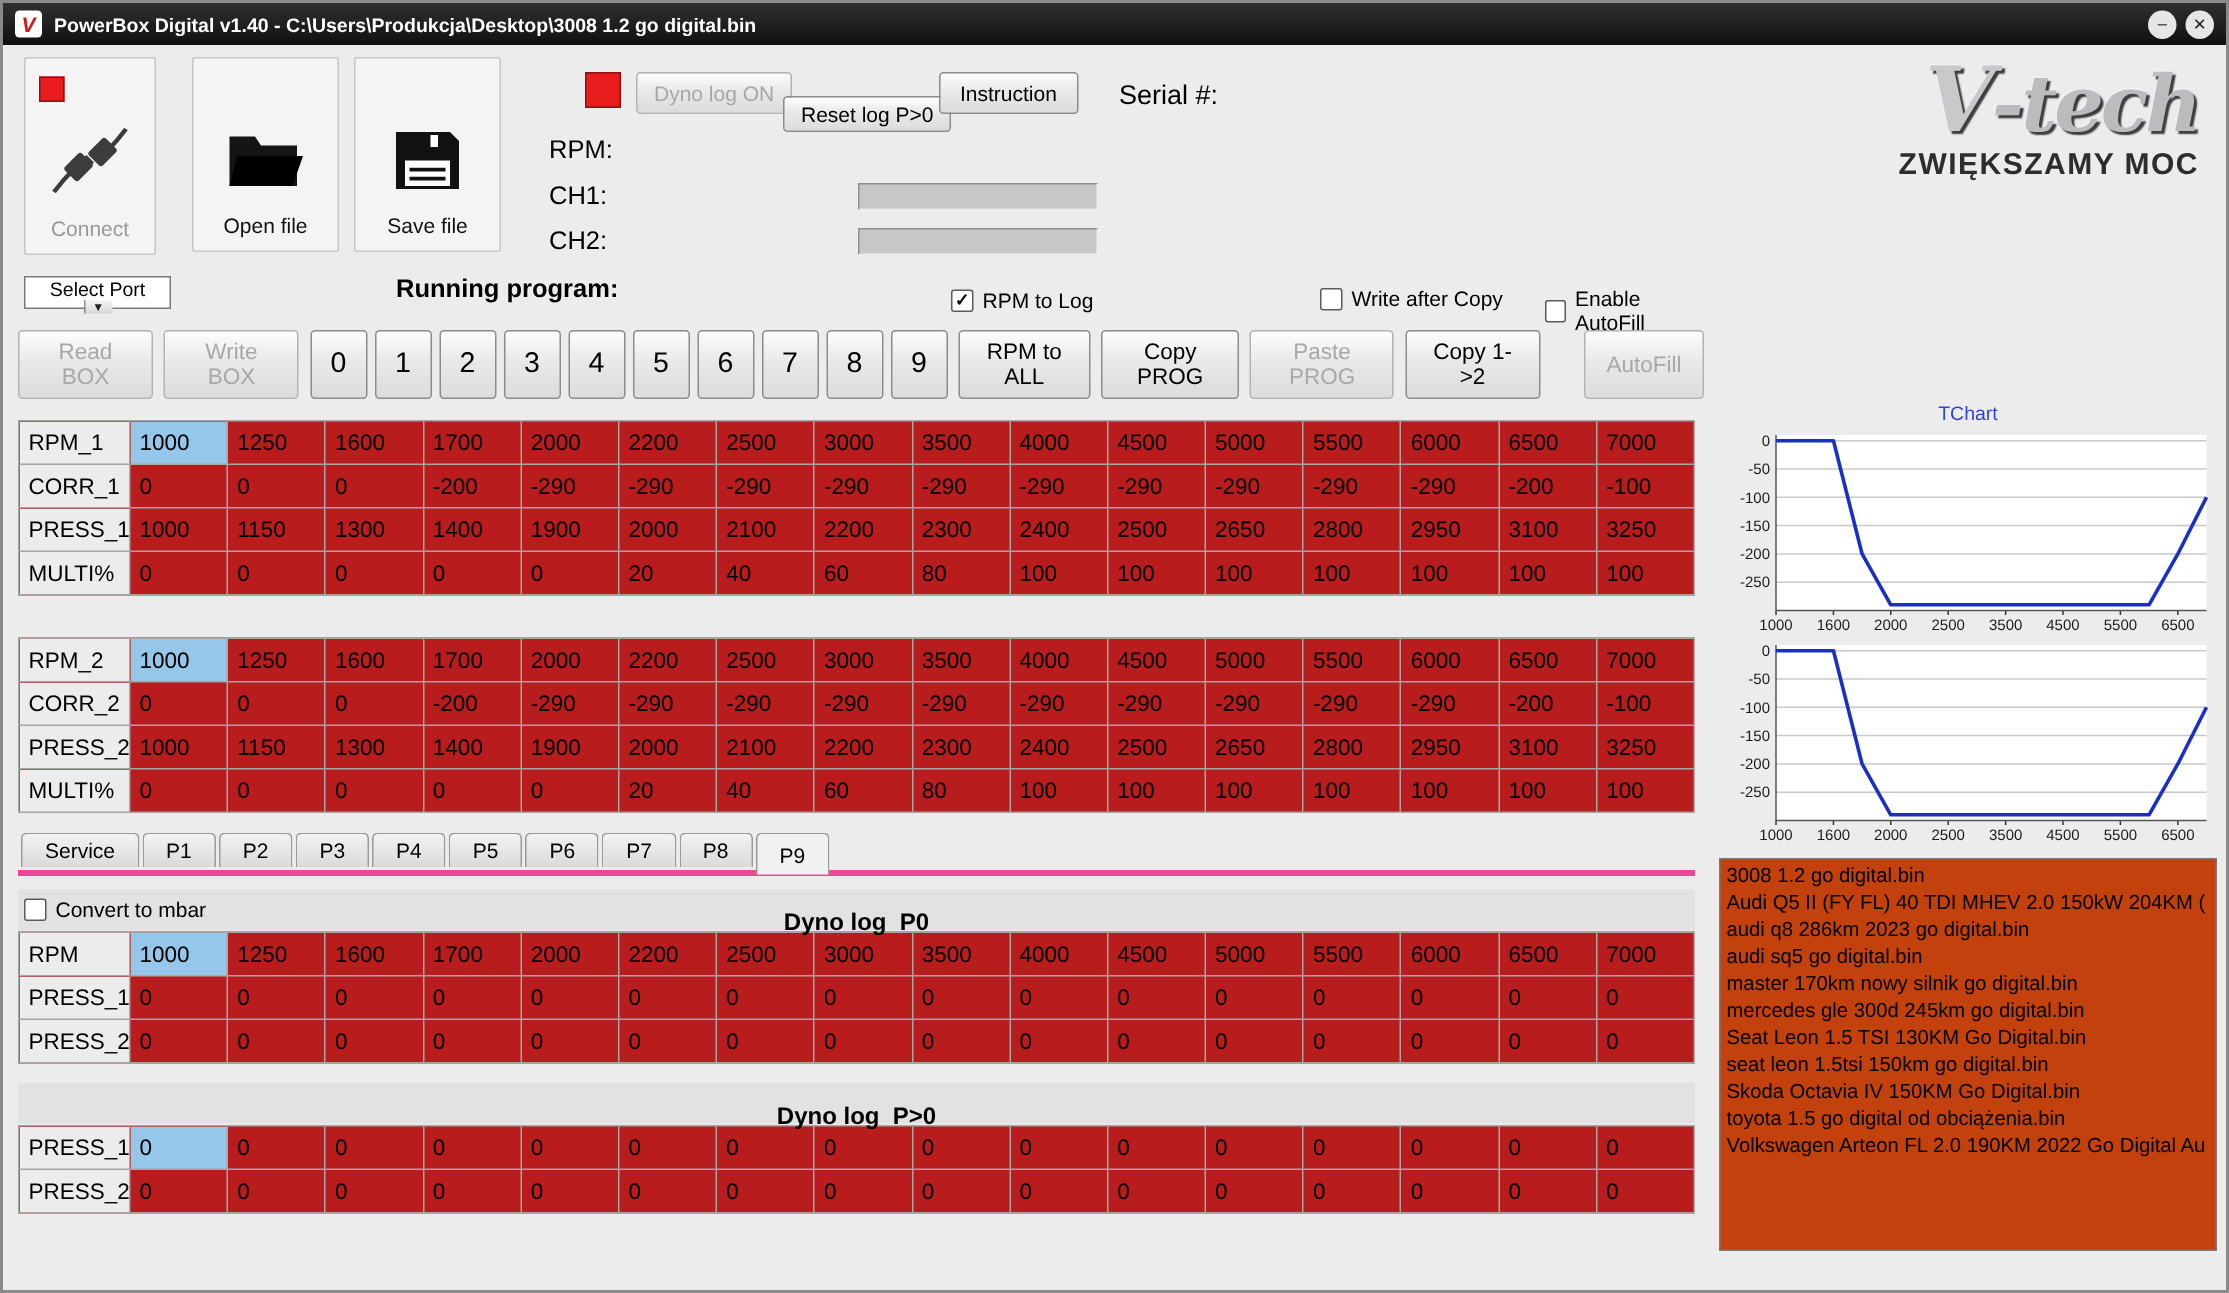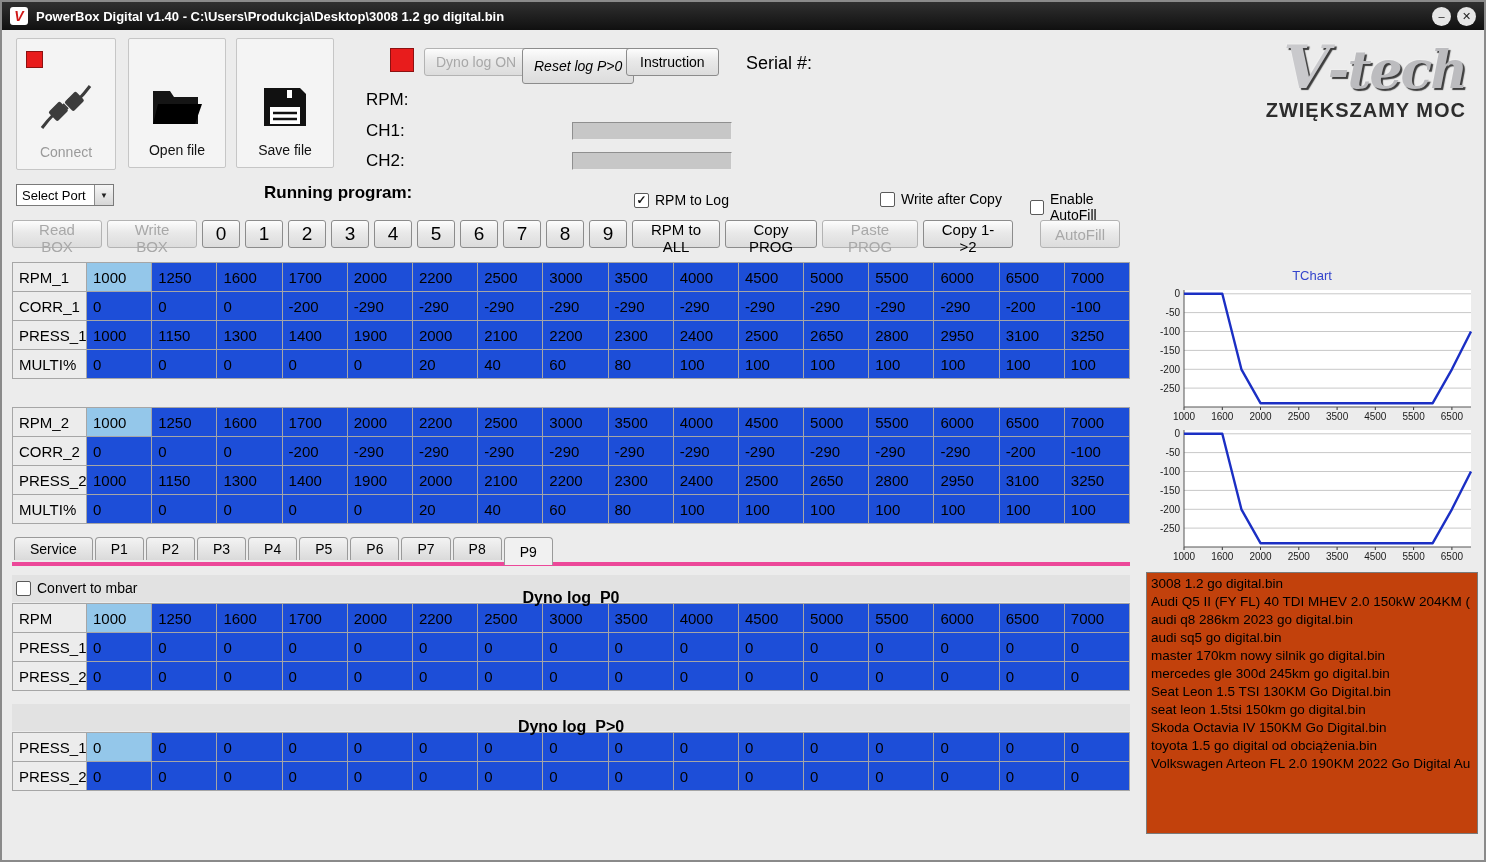--- a/index.html
+++ b/index.html
@@ -13,64 +13,64 @@
   .win-btns { display: flex; gap: 6px; }
   .win-btn { width: 19px; height: 19px; border-radius: 50%; background: #e6e6e6; color: #222; font-size: 11px; display: flex; align-items: center; justify-content: center; cursor: default; }
 
   .main { display: flex; padding: 6px 10px 0 10px; gap: 10px; }
   .left-col { width: 1124px; flex: 0 0 auto; }
   .right-col { flex: 1; min-width: 0; }
 
   
   .toolbar { position: relative; height: 184px; }
   .big-btn { position: absolute; background: #f4f4f4; border: 1px solid #c6c6c6; border-radius: 2px; display: flex; flex-direction: column; align-items: center; justify-content: flex-end; padding-bottom: 9px; gap: 14px; cursor: default; }
-  #btn-connect { left: 4px; top: 2px; width: 100px; height: 132px; }
+  #btn-connect { left: 4px; top: 2px; width: 88px; height: 132px; }
   #btn-open    { left: 116px; top: 2px; width: 98px; height: 130px; }
   #btn-save    { left: 224px; top: 2px; width: 98px; height: 130px; }
   .big-label { font-size: 14px; color: #111; }
   .big-label.gray { color: #9a9a9a; }
   .mini-ind { position: absolute; left: 9px; top: 12px; width: 17px; height: 17px; background: #e81c1c; border: 1px solid #8d1111; }
   .ind-red { position: absolute; left: 378px; top: 12px; width: 24px; height: 24px; background: #e81c1c; border: 1px solid #8d1111; }
 
   .btn { background: linear-gradient(#fdfdfd, #e9e9e9 45%, #dcdcdc); border: 1px solid #8c8c8c; border-radius: 3px; font-family: "Liberation Sans", sans-serif; font-size: 14px; color: #000; cursor: default; }
   .btn.disabled { color: #a8a8a8; border-color: #b3b3b3; }
   #btn-dynolog { position: absolute; left: 412px; top: 12px; height: 28px; padding: 0 11px; }
-  #btn-resetlog { position: absolute; left: 510px; top: 12px; height: 36px; padding: 0 11px; font-style: italic; }
+  #btn-resetlog { position: absolute; left: 510px; top: 28px; height: 24px; padding: 0 11px; }
   #btn-instruction { position: absolute; left: 614px; top: 12px; height: 28px; padding: 0 13px; }
   #lbl-serial { position: absolute; left: 714px; top: 17px; font-size: 18px; margin-left: 20px; }
   .lbl17 { font-size: 17px; color: #000; }
   #lbl-rpm { position: absolute; left: 354px; top: 54px; }
   #lbl-ch1 { position: absolute; left: 354px; top: 85px; }
   #lbl-ch2 { position: absolute; left: 354px; top: 115px; }
   .pbar { position: absolute; width: 160px; height: 18px; background: #c7c7c7; border: 1px solid; border-color: #8f8f8f #ededed #ededed #8f8f8f; }
   #pbar-ch1 { left: 560px; top: 86px; }
   #pbar-ch2 { left: 560px; top: 116px; }
   #lbl-running { position: absolute; left: 252px; top: 147px; font-weight: bold; }
 
-  .select { position: absolute; left: 4px; top: 148px; width: 98px; height: 22px; background: #fff; border: 1px solid #7a7a7a; display: flex; align-items: center; font-size: 13px; }
+  .select { position: absolute; left: 4px; top: 148px; width: 98px; height: 22px; background: #fff; border: 1px solid #7a7a7a; display: flex; align-items: center; font-size: 13px; flex-direction: column; }
   .select .txt { flex: 1; padding: 0 5px; color: #000; }
   .select .arrow-btn { width: 19px; height: 100%; background: linear-gradient(#f6f6f6, #d6d6d6); border-left: 1px solid #8c8c8c; display: flex; align-items: center; justify-content: center; font-size: 8px; color: #222; }
 
   .check-item { display: flex; align-items: center; gap: 6px; font-size: 14px; color: #000; cursor: default; }
   .cb { width: 15px; height: 15px; background: #fff; border: 1px solid #5a5a5a; border-radius: 2px; display: inline-flex; align-items: center; justify-content: center; font-size: 12px; font-weight: bold; color: #111; }
   #cb-rpmtolog  { position: absolute; left: 622px; top: 156px; }
   #cb-writeafter{ position: absolute; left: 868px; top: 155px; }
   #cb-autofill  { position: absolute; left: 1018px; top: 155px; }
 
   
-  .cmd-row { display: flex; gap: 5px; align-items: stretch; height: 28px; }
+  .cmd-row { display: flex; gap: 5px; align-items: stretch; height: 46px; justify-content: space-between; }
   .btn.cmd { padding: 0 10px; font-size: 15px; }
   .btn.digit { width: 38px; font-size: 19px; padding: 0; }
   .digits { display: flex; gap: 5px; }
   .btn.autofill { margin-left: 22px; width: 80px; }
   #b-read, #b-write { width: 90px; }
   #b-rpmall { width: 88px; } #b-copyprog { width: 92px; } #b-pasteprog { width: 96px; } #b-copy12 { width: 90px; }
 
   
-  table.grid { border-collapse: collapse; table-layout: fixed; width: 1118px; background: #1d4ed8; }
+  table.grid { border-collapse: collapse; table-layout: fixed; width: 1118px; background: #b91c1c; }
   .grid td { border: 1px solid #a6a6a6; height: 29px; padding: 0 6px; font-size: 15px; color: #000; overflow: hidden; white-space: nowrap; }
   .grid td.lab { background: #ececec; }
   .grid td.sel { background: #94c7ea; }
   .grid col.c-lab { width: 74px; }
   table.g1 { margin-top: 14px; }
   table.g2 { margin-top: 28px; }
   table.g3 { margin-top: 1px; }
   table.g4 { margin-top: 1px; }
 
   

